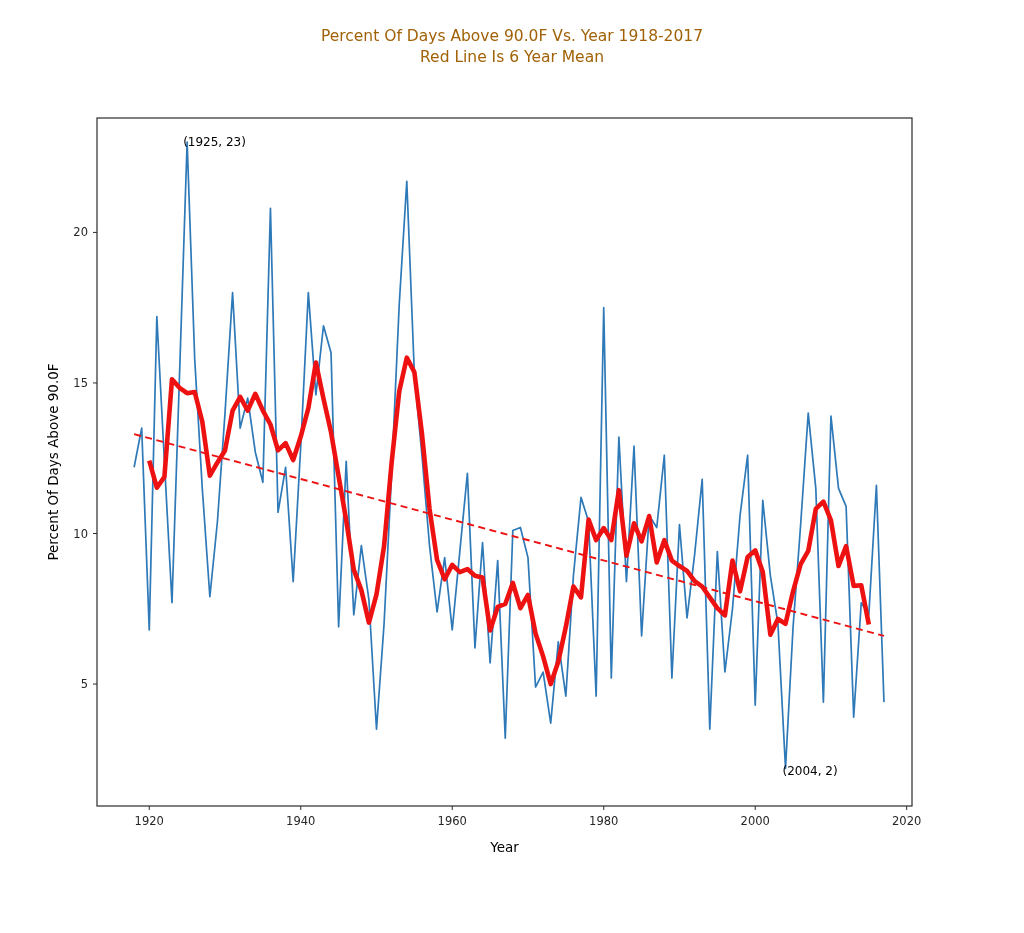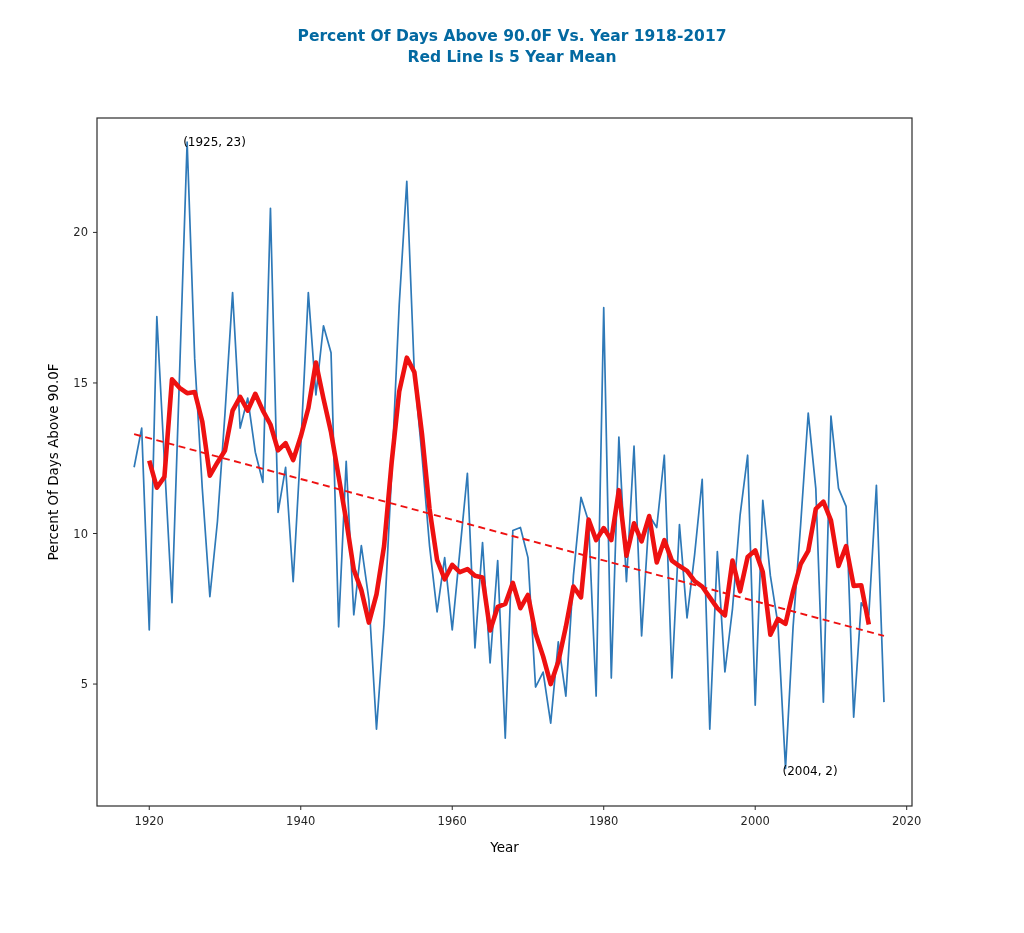--- a/index.html
+++ b/index.html
@@ -1,29 +1,29 @@
 <!DOCTYPE html>
 <html><head>
 <meta charset="utf-8">
 <style>
   html,body{margin:0;padding:0;background:#fff;}
   #stage{position:relative;width:1024px;height:933px;background:#fff;
          font-family:"DejaVu Sans","Liberation Sans",sans-serif;overflow:hidden;}
   #title-block{position:absolute;top:26px;left:0;width:100%;text-align:center;}
-  #title-block div{font-weight:bold;font-size:15.5px;line-height:21px;color:#0369a1;}
+  #title-block div{font-weight:normal;font-size:15.5px;line-height:21px;color:#a16207;}
   svg{position:absolute;top:0;left:0;}
   text{font-family:"DejaVu Sans","Liberation Sans",sans-serif;}
 </style>
 </head>
 <body>
 
 <div id="stage">
   <div id="title-block">
     <div>Percent Of Days Above 90.0F Vs. Year 1918-2017</div>
-    <div>Red Line Is 5 Year Mean</div>
+    <div>Red Line Is 6 Year Mean</div>
   </div>
   <svg id="plot" width="1024" height="933">
       <defs>
         <clipPath id="box">
           <rect x="97" y="118" width="815" height="688"></rect>
         </clipPath>
       </defs>
       <rect x="97" y="118" width="815" height="688" fill="none" stroke="#2b2b2b" stroke-width="1.2"></rect>
       <line x1="149.263011152417" y1="806" x2="149.263011152417" y2="810" stroke="#2b2b2b" stroke-width="1"></line>
       <text x="149.263011152417" y="825" text-anchor="middle" font-size="11.5px" fill="#262626">1920</text>

